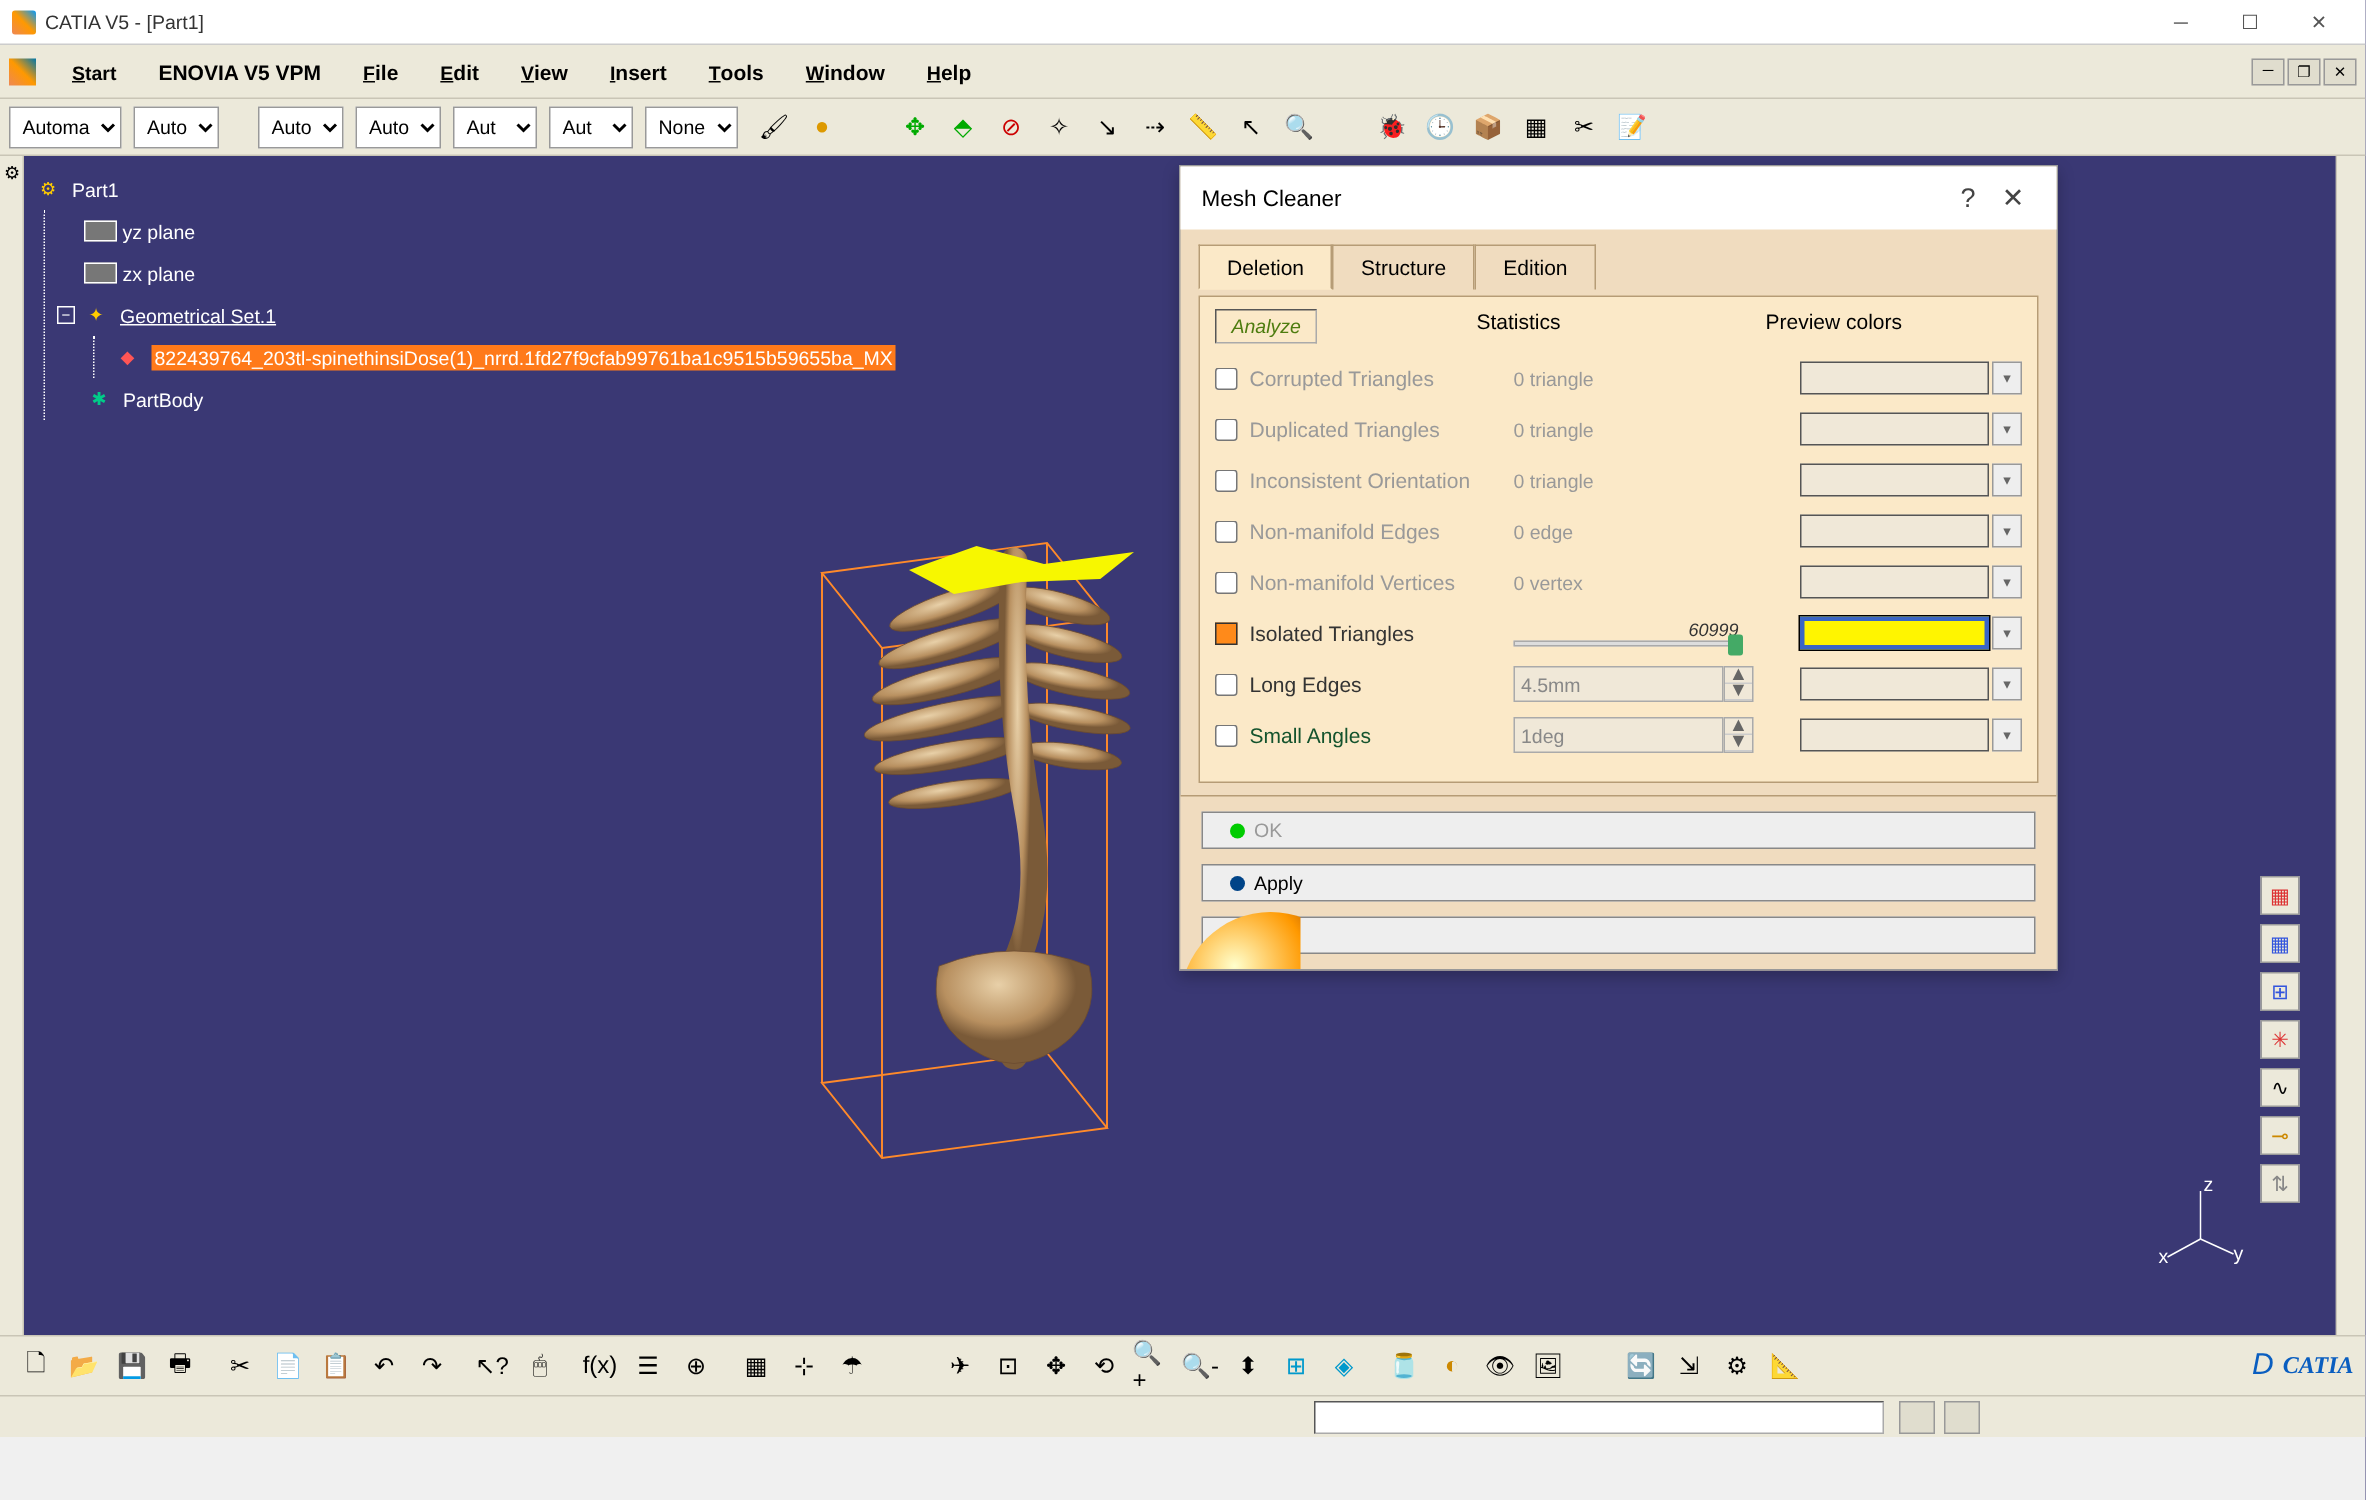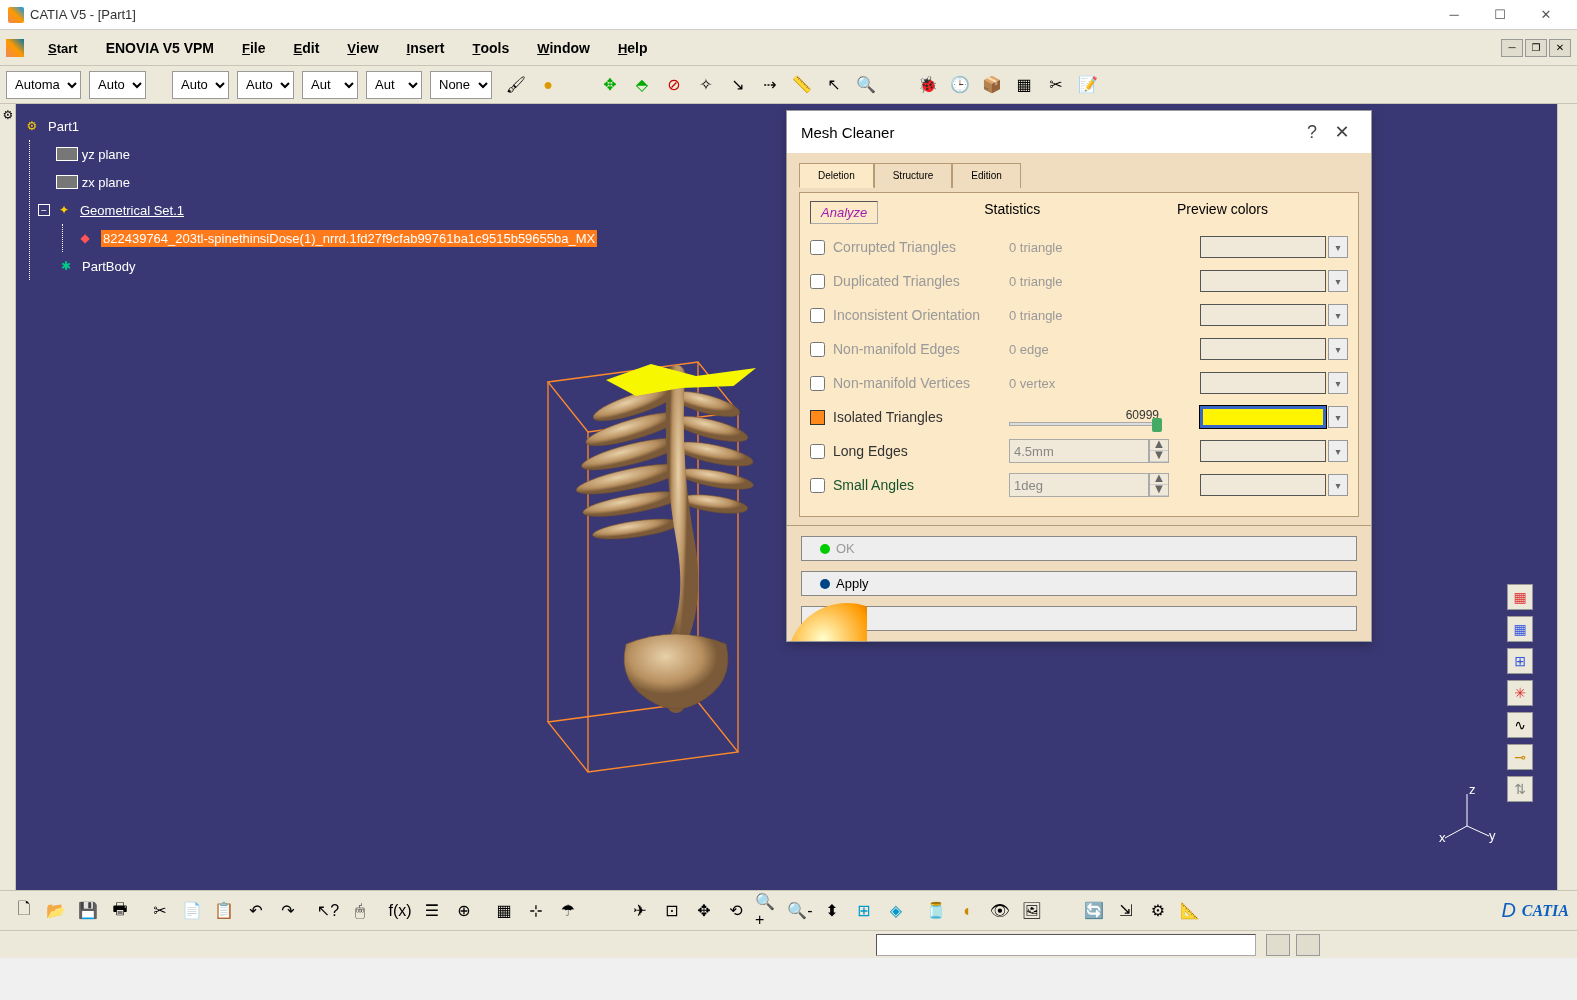--- a/index.html
+++ b/index.html
@@ -44,33 +44,33 @@
 
 .axis { position:absolute; right:60px; bottom:44px; width:60px; height:60px; color:#fff; font-size:11px;}
 .axis svg { overflow:visible;}
 
 .dialog { position:absolute; left:770px; top:6px; width:586px; background:#f0dcbf; border:1px solid #999; box-shadow:0 4px 10px rgba(0,0,0,0.25); z-index:20;}
 .dialog-title { display:flex; align-items:center; padding:10px 14px; background:#fff;}
 .dialog-title .txt { flex:1; font-size:15px;}
 .dialog-title .help, .dialog-title .close-x { width:30px; text-align:center; font-size:18px; cursor:pointer; color:#444;}
 .dialog-body { padding:10px 12px 8px 12px;}
 .tabs { display:flex; margin-bottom:4px;}
-.tab { padding:6px 18px; background:#f0dcbf; border:1px solid #b69c76; border-bottom:none; margin-right:0; cursor:pointer; font-size:10px;}
+.tab { padding:6px 18px; background:#f0dcbf; border:1px solid #b69c76; border-bottom:none; margin-right:0; cursor:pointer; font-size:14px;}
 .tab.active { background:#fbe9c8; border-bottom:1px solid #fbe9c8; position:relative;}
 .tab-content { border:1px solid #b69c76; background:#fbe9c8; padding:8px 10px 14px 10px;}
 .grid-hdr { display:flex; margin-bottom:6px;}
-.grid-hdr .analyze-btn { padding:3px 10px; font-style:italic; color:#a21caf; border:1px inset #aaa; background:#fbe9c8;}
+.grid-hdr .analyze-btn { padding:3px 10px; font-style:italic; color:#4d7c0f; border:1px inset #aaa; background:#fbe9c8;}
 .grid-hdr .h-stat { margin-left:106px; font-size:14px;}
 .grid-hdr .h-prev { margin-left:auto; margin-right:80px; font-size:14px;}
 .check-row { display:flex; align-items:center; height:34px;}
 .check-row input[type=checkbox]{ width:15px; height:15px; margin-right:8px;}
 .check-row .lbl { width:176px; color:#999; font-size:14px;}
 .check-row .lbl.active { color:#333;}
 .check-row .stat { width:120px; color:#999; font-size:13px;}
-.check-row .slider { flex:0 0 150px;}
+.check-row .slider { flex:0 0 150px;font-style:italic;}
 .check-row .slider .track { height:4px; background:#ddd; border:1px solid #aaa; position:relative;}
 .check-row .slider .thumb { position:absolute; right:-4px; top:-5px; width:10px; height:14px; background:#4a6; border-radius:2px;}
 .check-row .slider .val { text-align:right; font-size:12px; color:#333;}
 .check-row .txtbox { width:100px; height:24px; border:1px solid #aaa; background:#f0e8d8; color:#888; padding:0 4px; font-size:13px;}
 .check-row .spin { width:20px; height:24px; border:1px solid #aaa; background:#f0e8d8; display:flex; flex-direction:column; font-size:7px; line-height:7px; color:#666;}
 .check-row .spin div { flex:1; text-align:center; border-bottom:1px solid #ccc;}
 .color-swatch { width:126px; height:22px; border:1px solid #555; background:#f0e8d8; margin-left:auto;}
 .color-swatch.yellow { background:#fff500; border:3px solid #3a66c5; box-shadow:0 0 0 1px #000;}
 .color-dd { width:20px; height:22px; border:1px solid #999; background:#eee; margin-left:2px; display:flex; align-items:center; justify-content:center; font-size:10px; color:#666;}
 .orange-check { display:inline-block; width:15px; height:15px; background:#ff8a1a; border:1px solid #333; margin-right:8px;}

